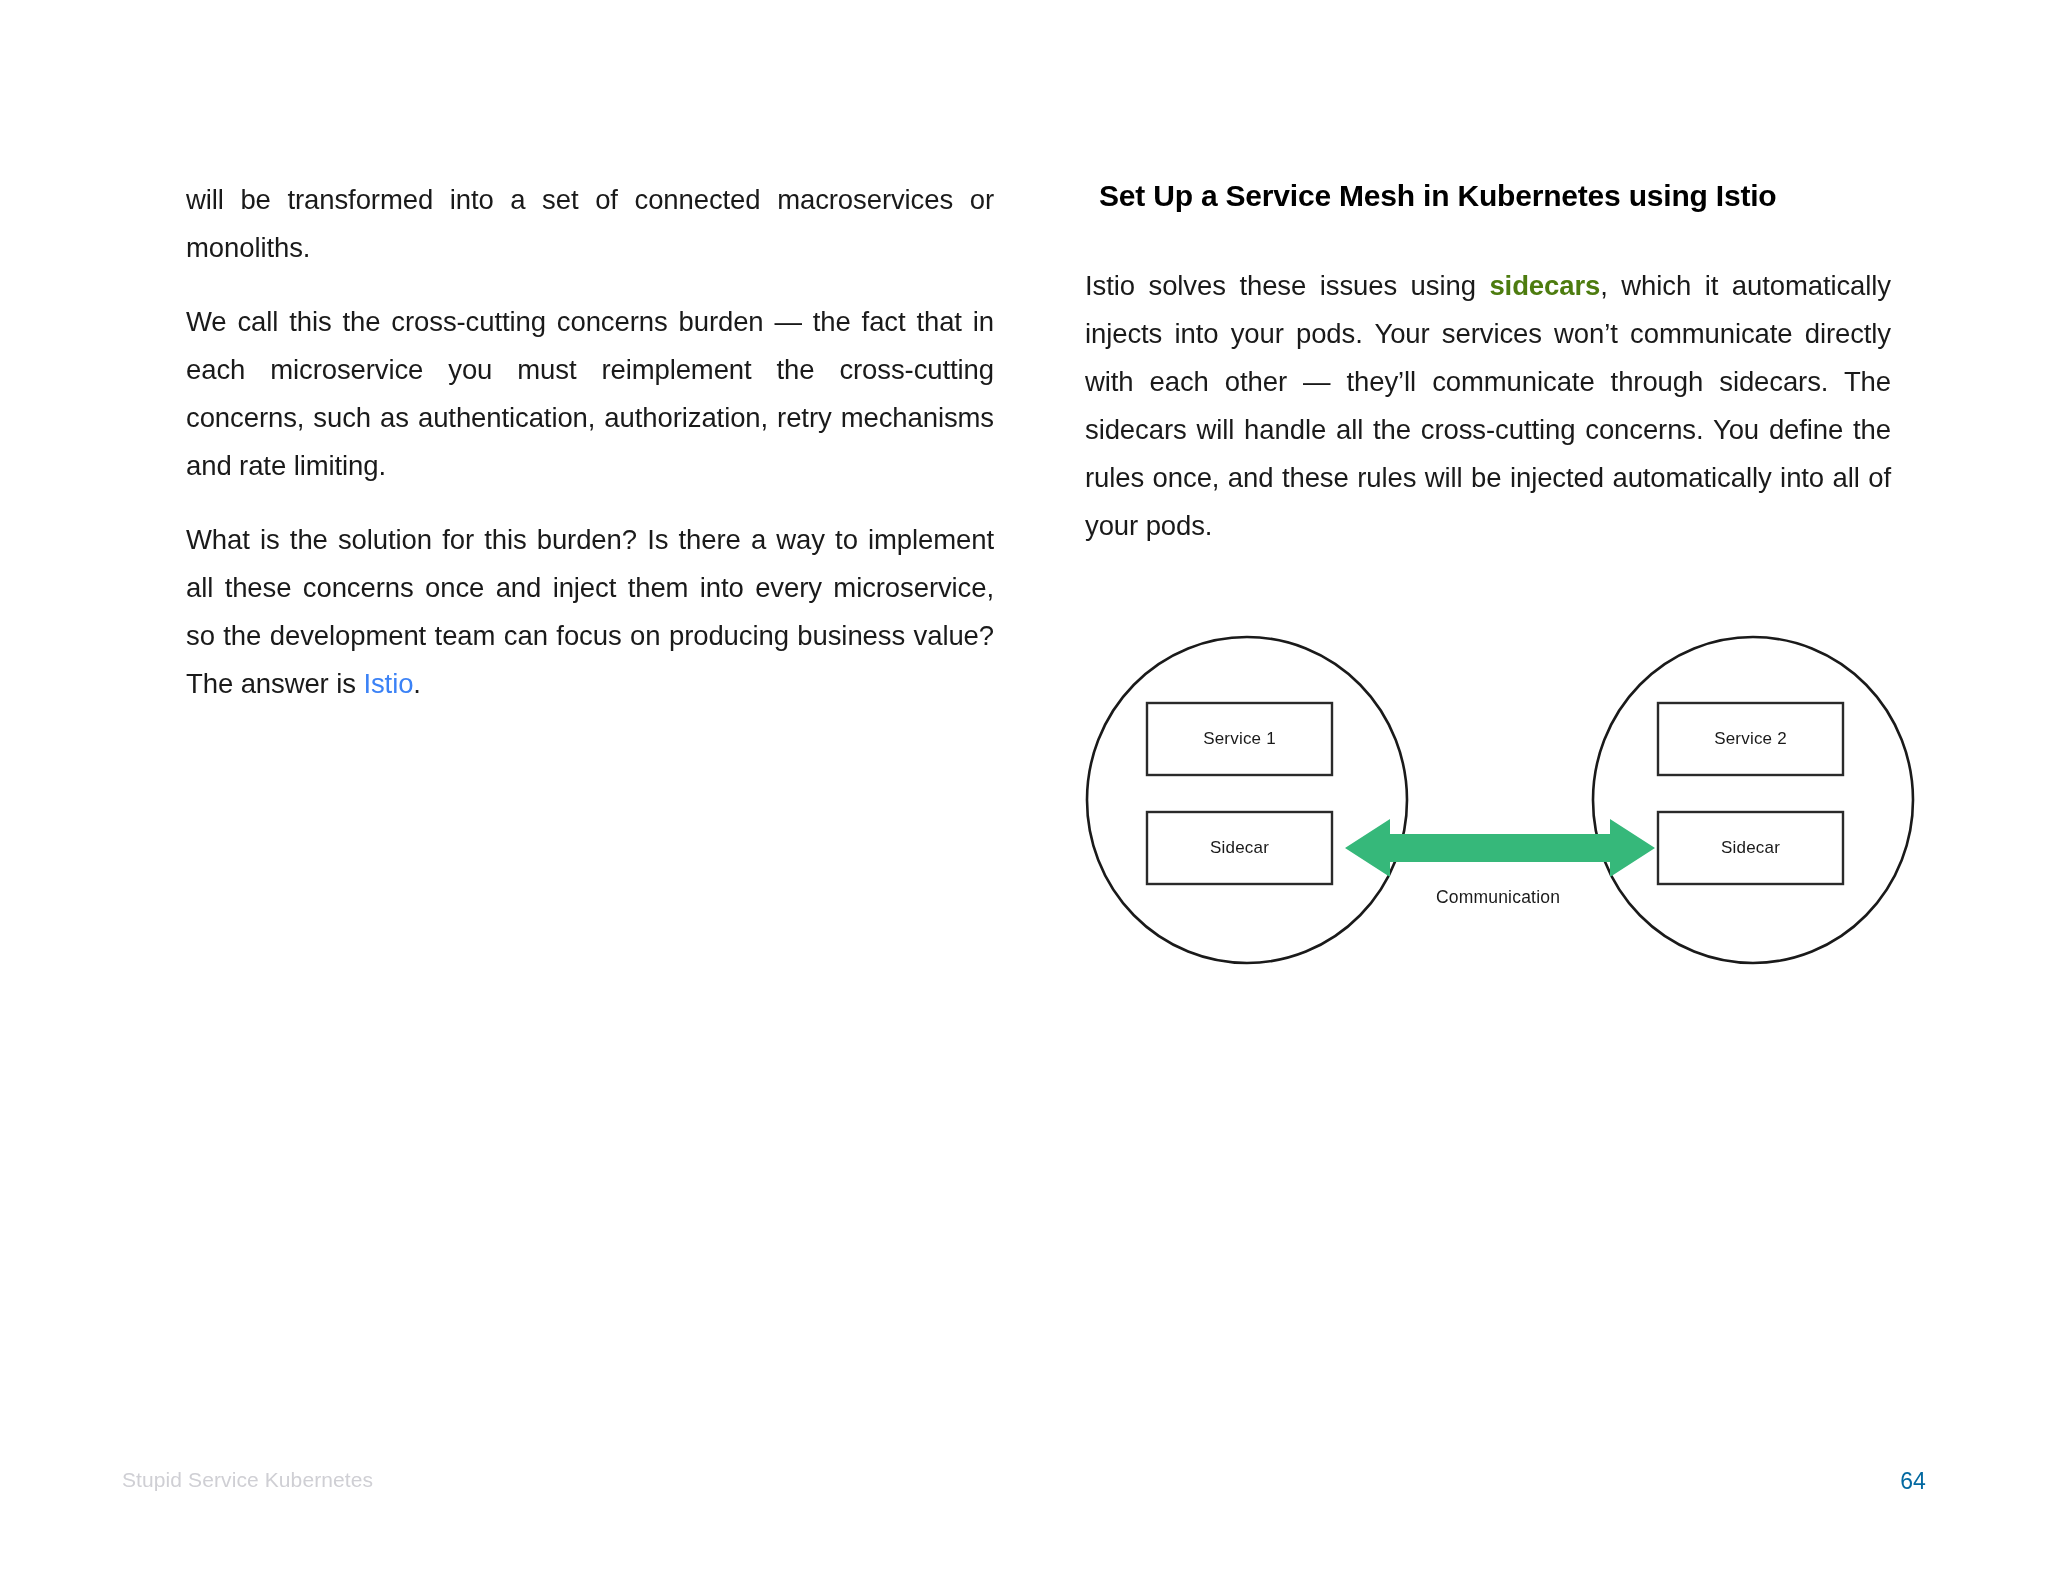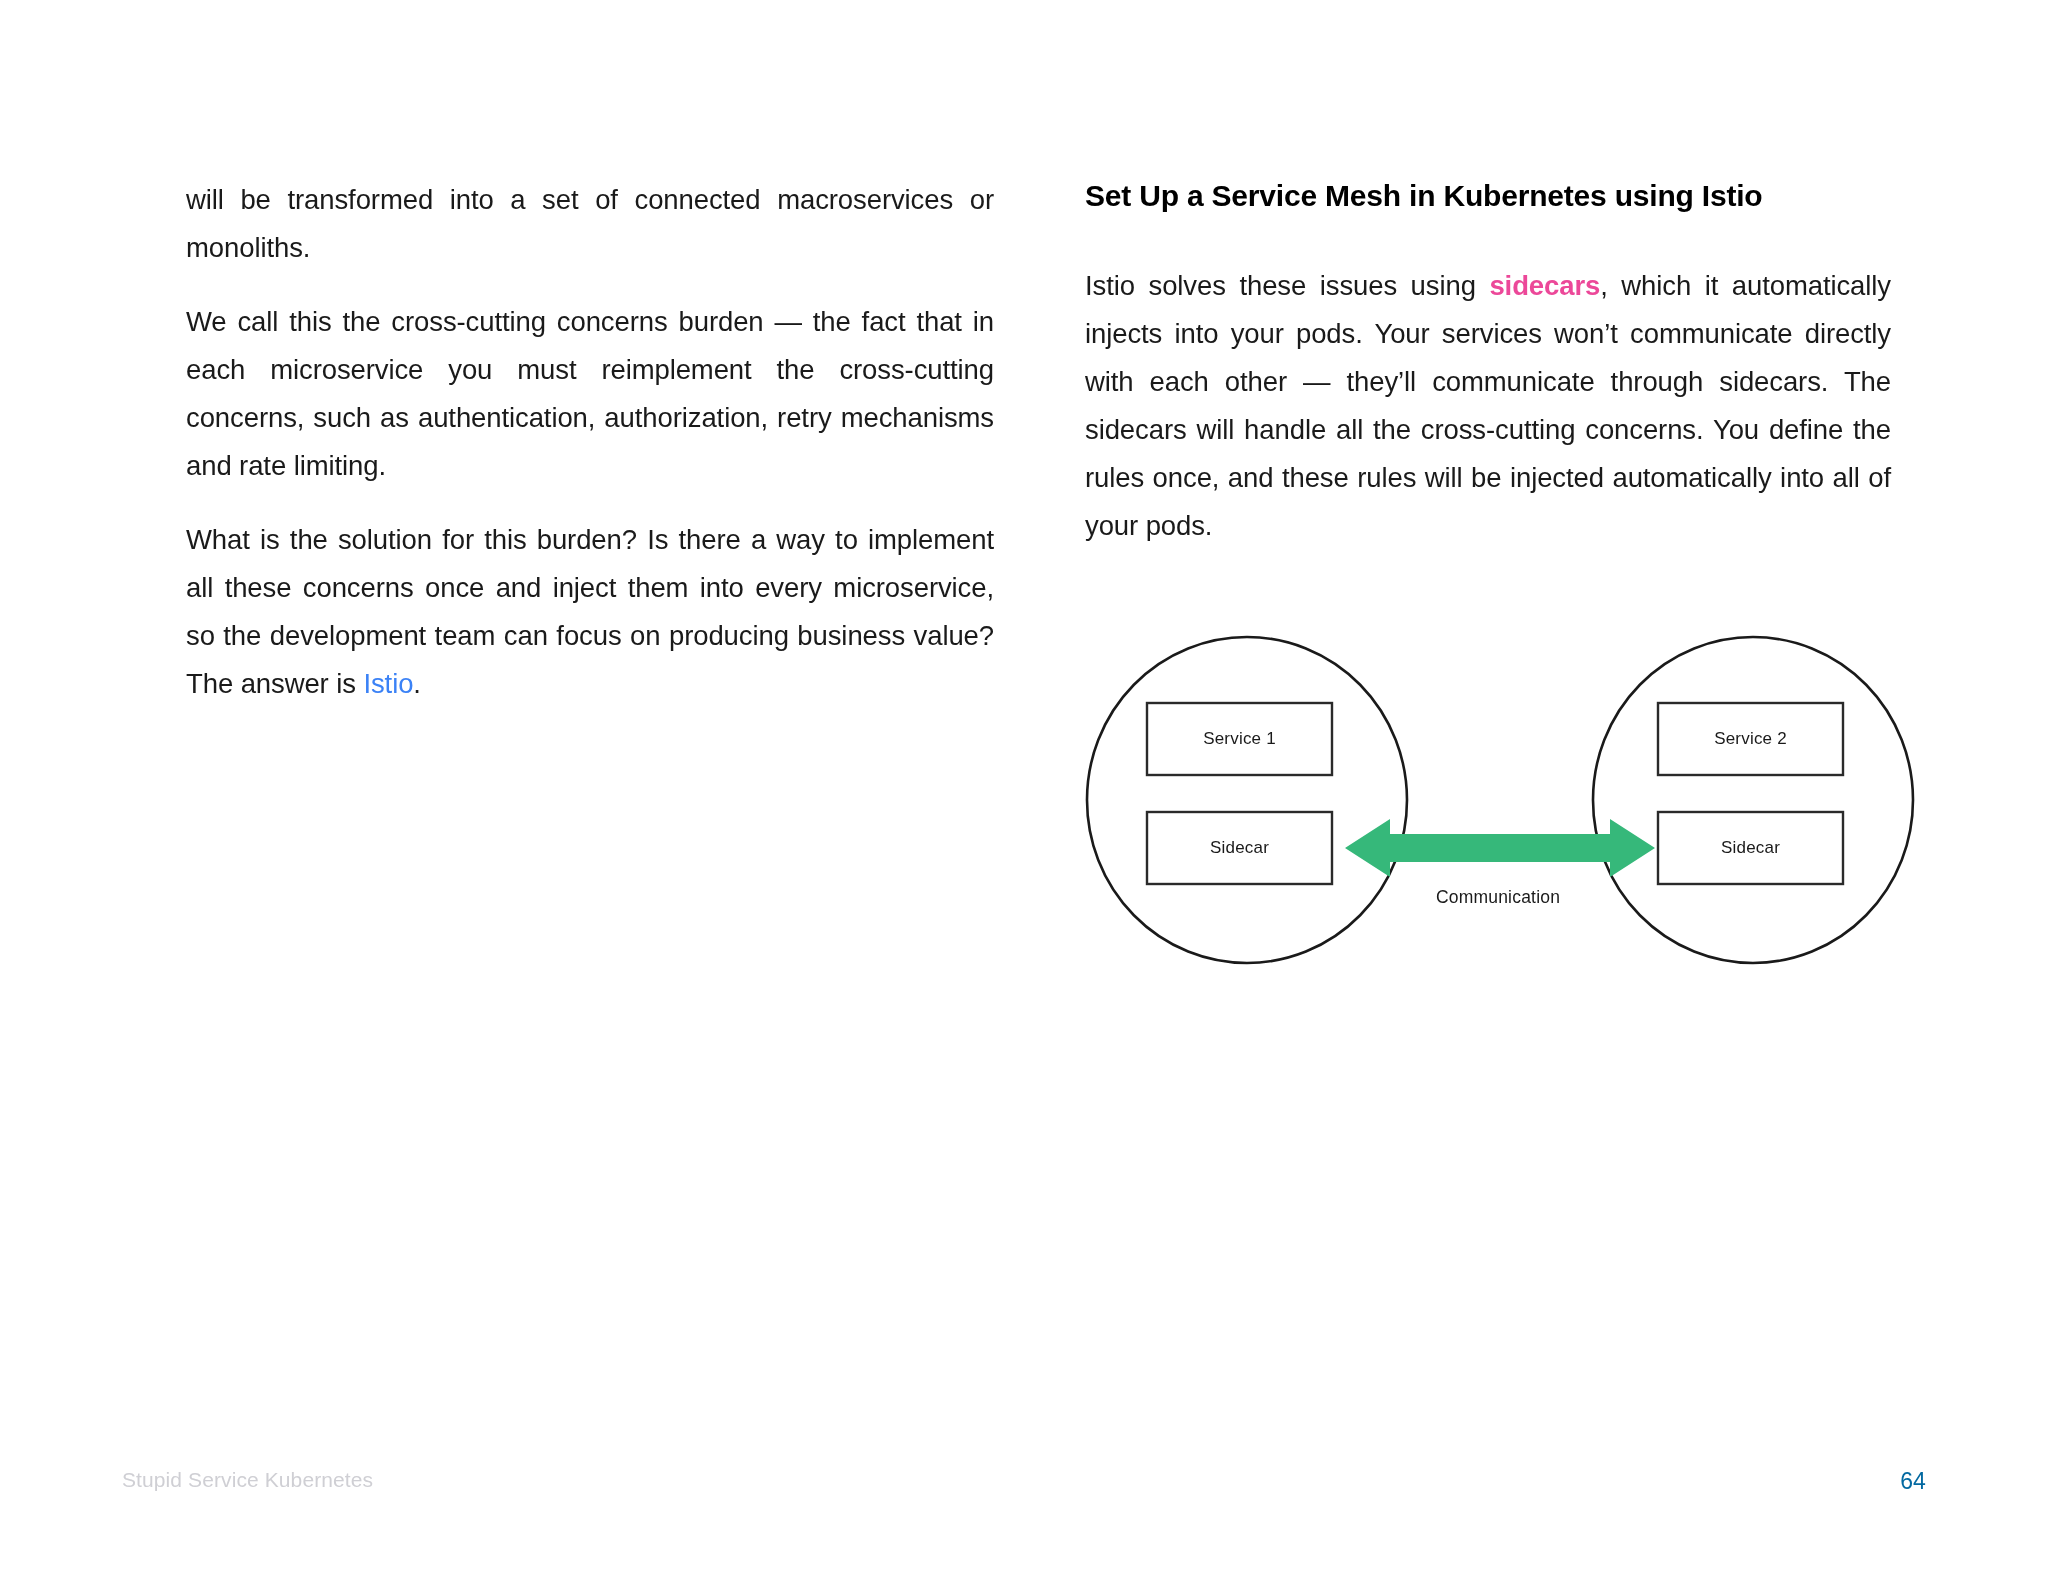--- a/index.html
+++ b/index.html
@@ -55,30 +55,30 @@
     font-weight: 400;
   }
   .para.last { margin-bottom: 0; }
 
   .para .link {
     color: #3b82f6;
     text-decoration: none;
   }
   .para b, .para .bold {
     font-weight: 700;
-    color: #ec4899;
+    color: #4d7c0f;
   }
 
   .heading {
     font-size: 30px;
     line-height: 40px;
     font-weight: 700;
     color: #000000;
     letter-spacing: -0.2px;
-    margin: 0 0 46px 0;
+    margin: 0 0 46px 14px;
   }
 
   
   .diagram {
     position: absolute;
     left: 1080px;
     top: 600px;
     width: 840px;
     height: 400px;
     text-align: right;

